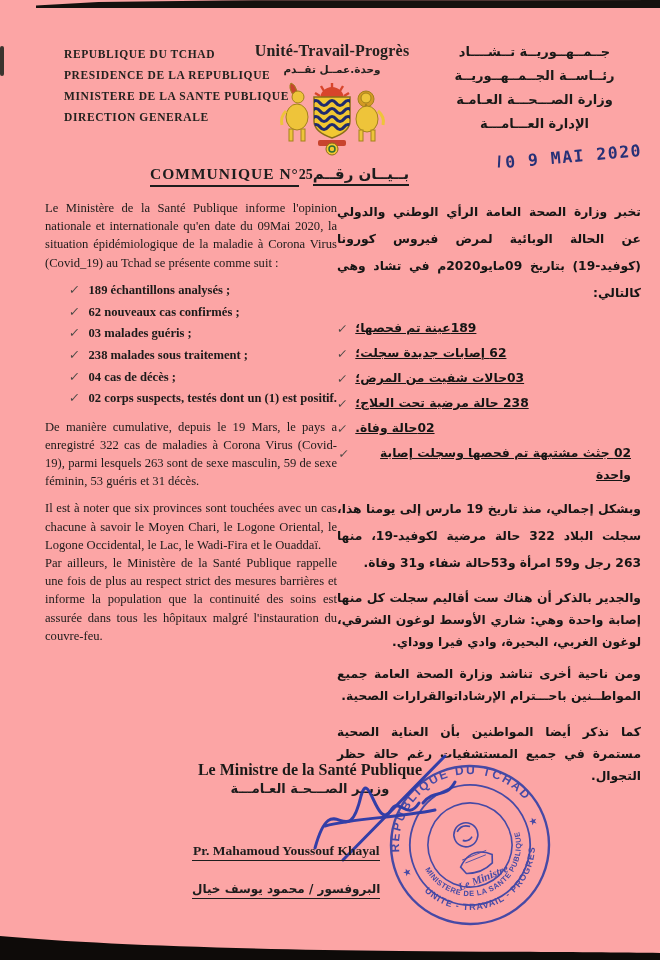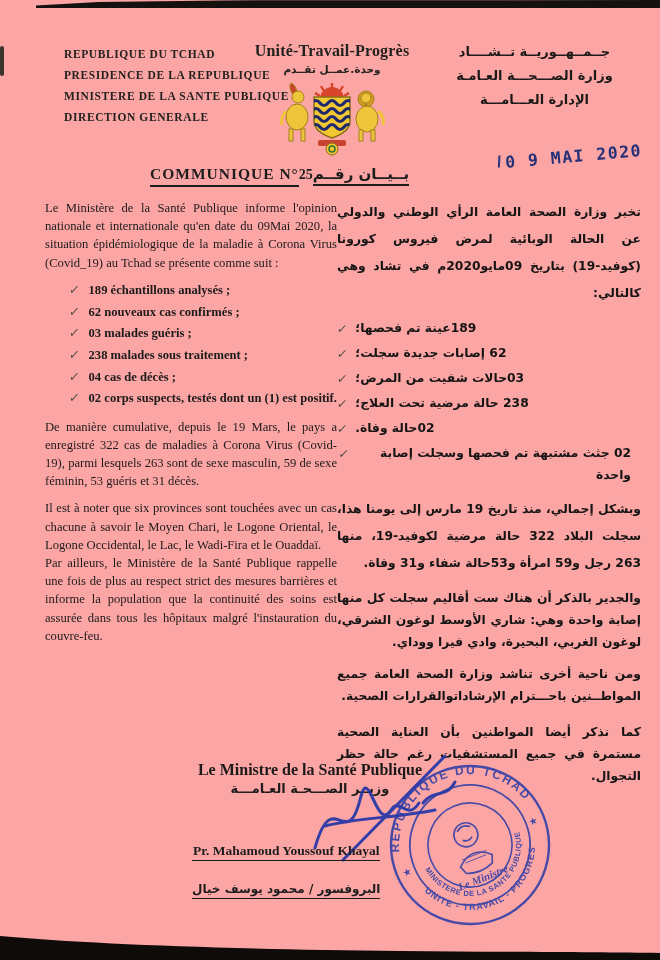--- a/index.html
+++ b/index.html
@@ -41,21 +41,21 @@
   .check{color:#4c4a46;font-weight:normal;transform:skewX(-8deg);flex:0 0 auto;}
 
   .col-ar{flex:1;direction:rtl;font-family:"DejaVu Sans",sans-serif;font-weight:bold;font-size:12.3px;
           line-height:22px;text-align:justify;color:#161514;}
   .col-ar p{margin:0 0 10px 0;}
   .ar-intro{line-height:27px;}
   .ar-p2{line-height:27px;margin-top:2px;}
   .ar-bullets{margin:0 10px 10px 0;}
   .ab-row{display:flex;direction:ltr;justify-content:flex-start;gap:8px;margin-bottom:2px;}
   .ab-row .check{margin-top:1px;}
-  .ab-text{direction:rtl;text-align:right;}
+  .ab-text{direction:rtl;text-align:right;text-decoration:underline;}
 
   
   .sig-titles{position:absolute;left:150px;top:722px;width:320px;text-align:center;}
   .sig-title-fr{font-weight:bold;font-size:16px;color:#1b1a18;margin-top:39px;}
   .sig-title-ar{font-family:"DejaVu Sans",sans-serif;font-weight:bold;font-size:13px;direction:rtl;margin-top:2px;}
   .sig-names{position:absolute;left:192px;top:843px;text-align:center;}
   .sig-name-fr{font-weight:bold;font-size:13.5px;border-bottom:1.5px solid #1d1d1d;padding-bottom:1px;}
   .sig-name-ar{font-family:"DejaVu Sans",sans-serif;font-weight:bold;font-size:12px;direction:rtl;
                margin-top:3px;display:inline-block;border-bottom:1.5px solid #1d1d1d;padding-bottom:2px;}
   .signature-svg{position:absolute;left:295px;top:748px;}
@@ -123,20 +123,21 @@
       </g>
 
       <rect x="47" y="63" width="28" height="6" rx="2" fill="#c8442e"></rect>
       <circle cx="61" cy="72" r="6" fill="#f2c832" stroke="#8a6d1a"></circle>
       <circle cx="61" cy="72" r="3" fill="none" stroke="#2b6e35" stroke-width="1.5"></circle>
     </svg>
   </div>
 
   <div class="hdr-right">
     <div>جــمــهــوريــة تــشــــاد</div>
+    <div>رئــاســة الجــمــهــوريــة</div>
     <div>وزارة الصـــحـــة العـامـة</div>
     <div>الإدارة العـــامـــة</div>
   </div>
 
   <div class="title-row">
     <span class="title-fr">COMMUNIQUE N°</span>
     <span class="title-num">25</span>
     <span class="title-ar">بــيــان رقــم</span>
   </div>
   <div class="date-stamp">0 9 MAI 2020</div>

